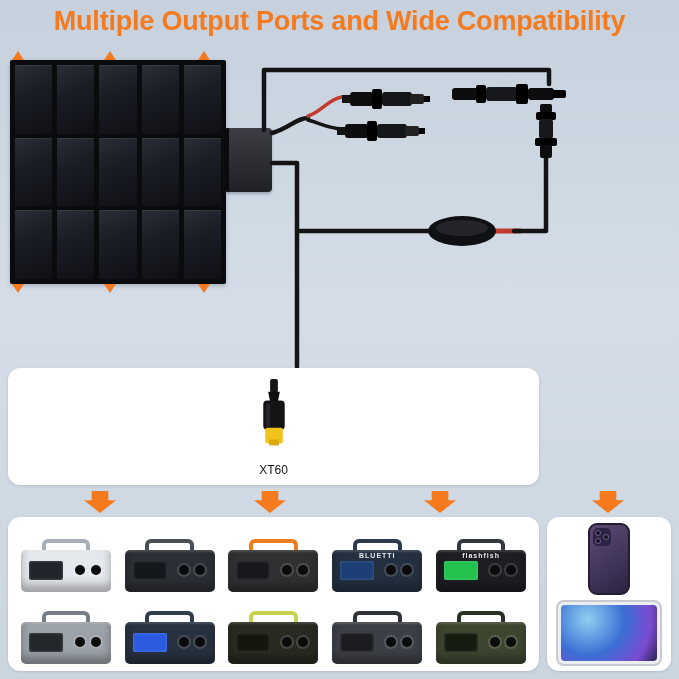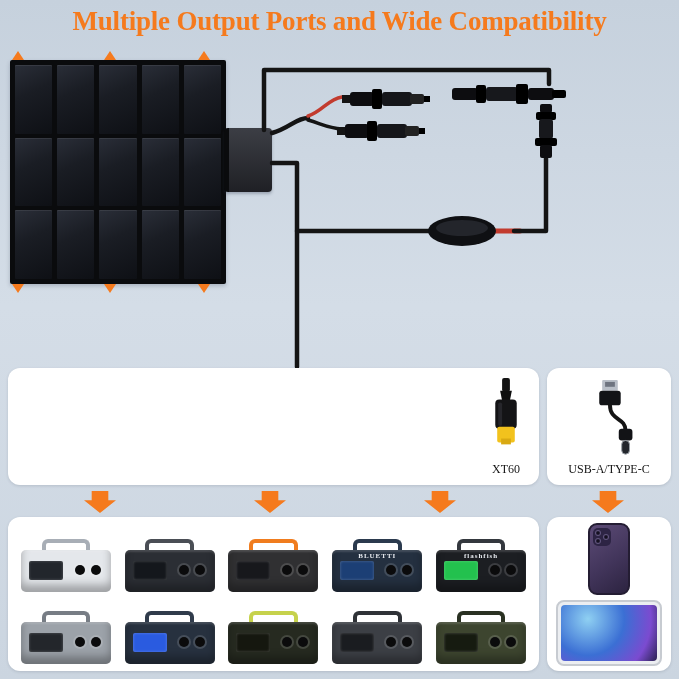--- a/index.html
+++ b/index.html
@@ -1,18 +1,18 @@
 <!DOCTYPE html>
 <html style="--accent-orange: #f57a1d; --wire-black: #141414; --wire-red: #c23b2e; --bg-blue: #cdd7e1; --panel-white: #ffffff;"><head>
 <meta charset="utf-8">
 <style>
   html,body{margin:0;padding:0;background:#cdd7e1;}
   .stage{position:relative;width:679px;height:679px;overflow:hidden;
          background:linear-gradient(180deg,#c6d1dd 0%,#d4dde7 45%,#cbd5e0 100%);
-         font-family:Liberation Serif, serif;}
+         font-family:Liberation Sans, sans-serif;}
   .title{position:absolute;top:6px;left:0;width:100%;margin:0;text-align:center;
          font-size:27px;font-weight:800;letter-spacing:-0.2px;color:var(--accent-orange,#f57a1d);}
 
   
   .solar-panel{position:absolute;left:10px;top:60px;width:216px;height:224px;
                background:#0a0b0d;border-radius:2px;padding:5px;box-sizing:border-box;
                display:grid;grid-template-columns:repeat(5,1fr);grid-template-rows:repeat(3,1fr);
                gap:4px 5px;box-shadow:0 2px 4px rgba(40,50,70,.25);}
   .cell{display:block;border-radius:1px;
         background:linear-gradient(155deg,#2a2e38 0%,#1a1d24 40%,#0e1015 100%);
@@ -25,21 +25,21 @@
   .tab.dn{border-top:9px solid var(--accent-orange,#f57a1d);top:284px;}
   .t1{left:12px;} .t2{left:104px;} .t3{left:198px;}
   .t4{left:12px;} .t5{left:104px;} .t6{left:198px;}
 
   .wires{position:absolute;left:0;top:0;pointer-events:none;}
 
   
   .panel{position:absolute;background:#ffffff;border-radius:12px;
          box-shadow:0 1px 3px rgba(60,70,90,.18);box-sizing:border-box;}
   .conn-panel{left:8px;top:368px;width:531px;height:117px;display:flex;
-              align-items:flex-end;justify-content:flex-end;padding:4px 4px 8px;}
+              align-items:flex-end;justify-content:center;padding:4px 4px 8px;}
   .usb-panel{left:547px;top:368px;width:124px;height:117px;display:flex;
              align-items:flex-end;justify-content:center;padding:8px 4px 8px;}
   .conn{display:flex;flex-direction:column;align-items:center;gap:2px;}
   .clabel{font-size:12px;color:#141414;white-space:nowrap;}
 
   
   .down-arrow{position:absolute;top:491px;width:32px;height:22px;background:var(--accent-orange,#f57a1d);
               clip-path:polygon(24% 0,76% 0,76% 42%,100% 42%,50% 100%,0 42%,24% 42%);}
   .a1{left:84px;} .a2{left:254px;} .a3{left:424px;} .a4{left:592px;}
 
@@ -166,33 +166,20 @@
         <polygon points="23,13 35,13 33,23 25,23" fill="#0e0e0e"></polygon>
         <rect x="18" y="22" width="22" height="30" rx="4" fill="#141416"></rect>
         <rect x="21" y="25" width="4" height="24" rx="2" fill="#26262b"></rect>
         <rect x="20" y="50" width="18" height="16" rx="2" fill="#f2c21d"></rect>
         <rect x="24" y="62" width="10" height="6" fill="#d9a912"></rect>
       </svg>
       <span class="clabel">XT60</span>
     </div>
   </div>
 
-  <div class="panel usb-panel">
-    <div class="conn">
-      <svg width="60" height="82" viewBox="0 0 60 84">
-        <rect x="23" y="2" width="16" height="11" rx="1" fill="#b9bfc8"></rect>
-        <rect x="26" y="4" width="10" height="5" fill="#6e7480"></rect>
-        <rect x="20" y="13" width="22" height="15" rx="3" fill="#121316"></rect>
-        <path d="M31,28 C31,44 47,40 47,54" fill="none" stroke="#141414" stroke-width="4" stroke-linecap="round"></path>
-        <rect x="40" y="52" width="14" height="12" rx="3" fill="#121316"></rect>
-        <rect x="43" y="64" width="8" height="14" rx="4" fill="#23262c" stroke="#9aa0a8" stroke-width="1"></rect>
-      </svg>
-      <span class="clabel">USB-A/TYPE-C</span>
-    </div>
-  </div>
 
   <span class="down-arrow a1"></span>
   <span class="down-arrow a2"></span>
   <span class="down-arrow a3"></span>
   <span class="down-arrow a4"></span>
 
   <div class="panel devices-panel">
     <div class="dcell">
       <div class="device" style="--body:#e4e7eb;--screen:#22262c;--accent:#a8aeb6">
         <div class="d-handle"></div>

